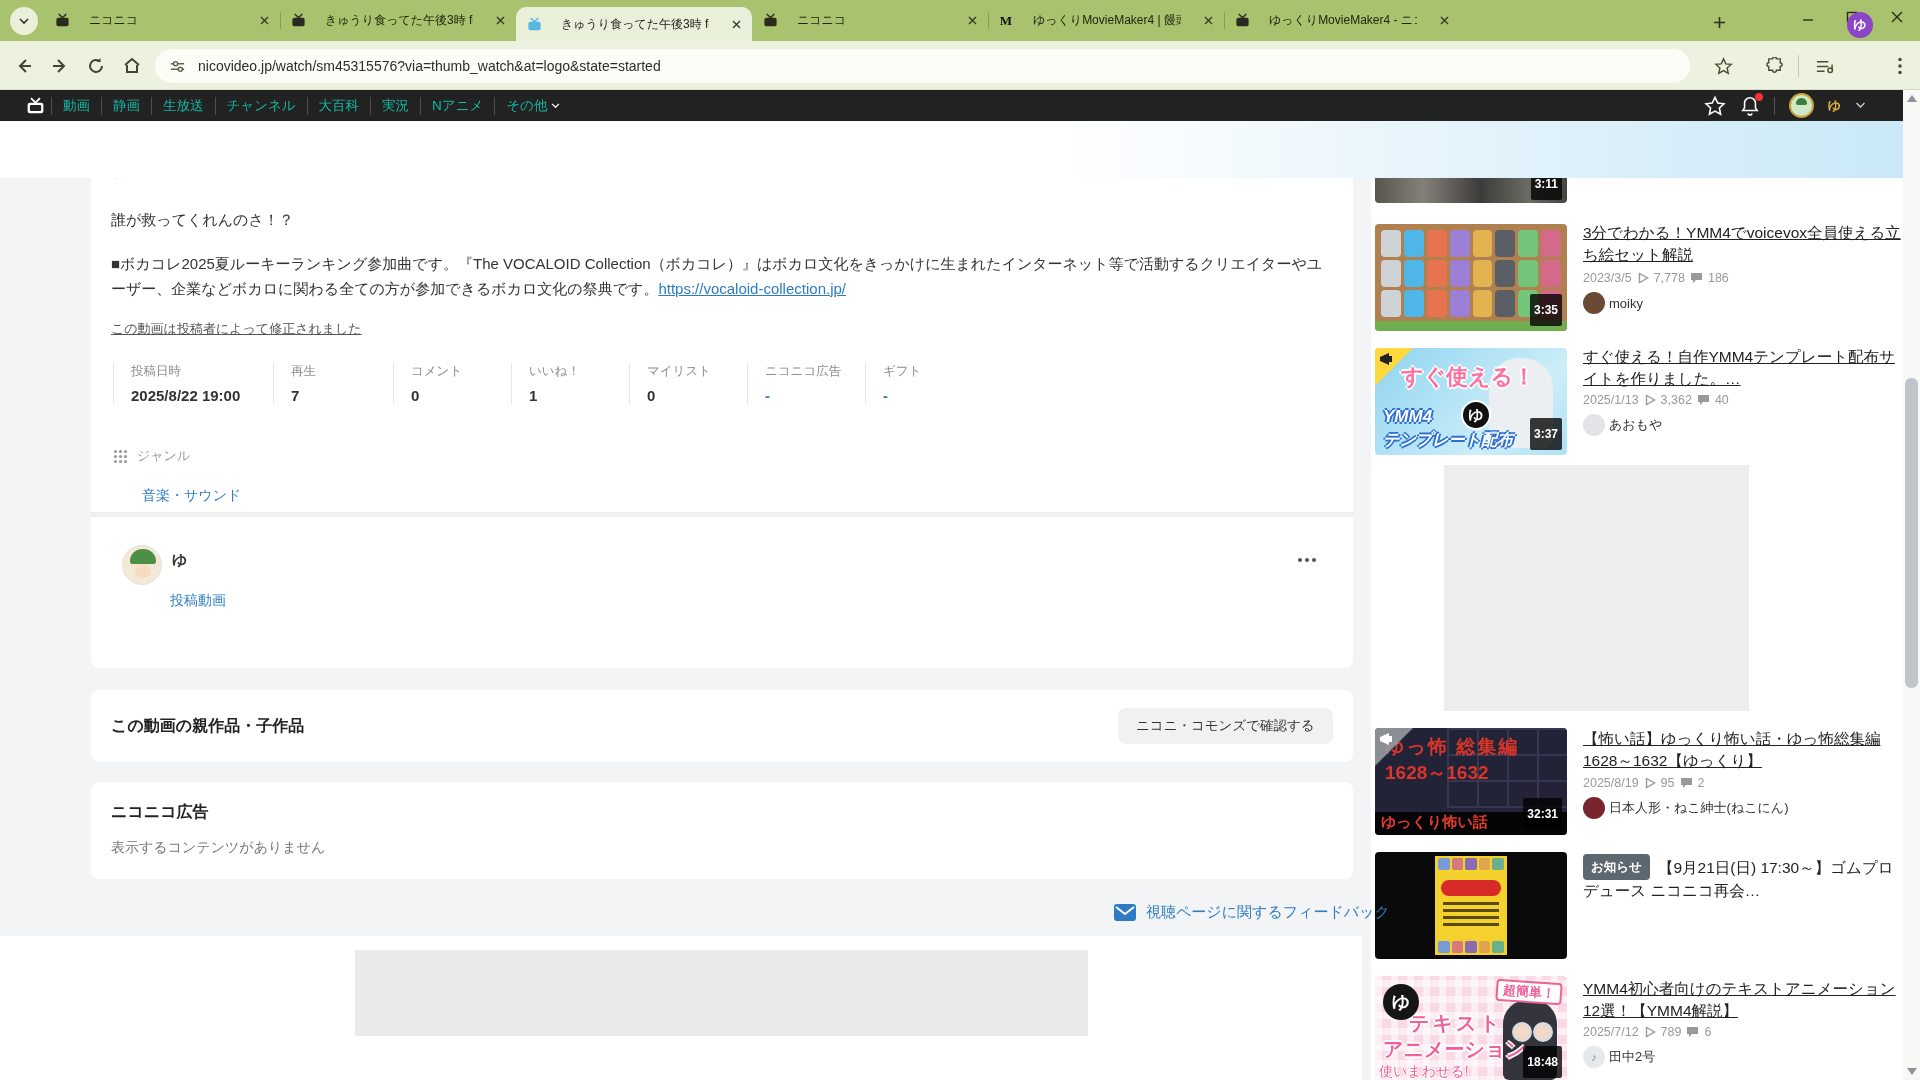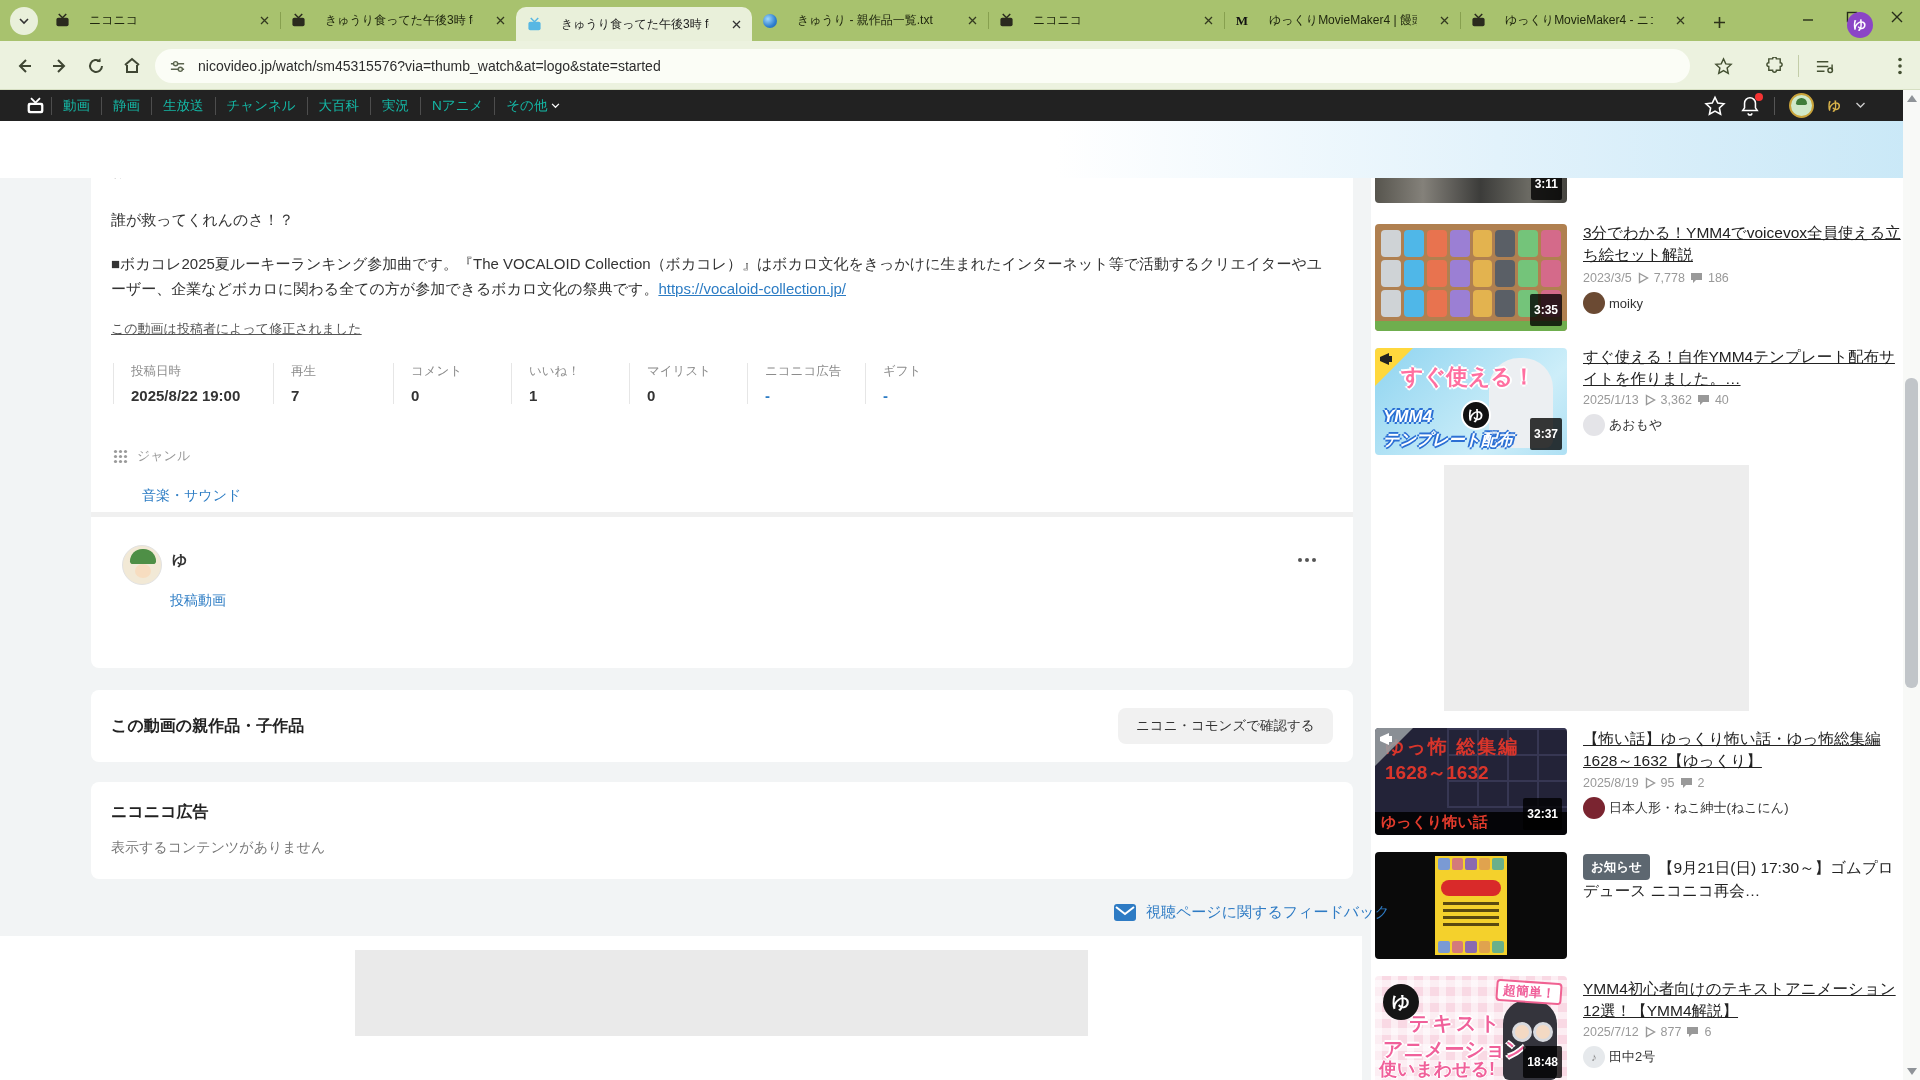--- a/index.html
+++ b/index.html
@@ -151,21 +151,21 @@
   #thumb5 .p-row i:nth-child(5n){background:#6ab08a;}
   #thumb5 .p-logo { position:absolute; left:6px; top:24px; width:60px; height:16px; background:#d92a2a; border-radius:8px; }
   #thumb5 .p-line { position:absolute; left:8px; width:56px; height:3px; background:#5a4a10; }
   
   #thumb6 { top:976px; background:#f9d9e4;
      background-image:repeating-linear-gradient(0deg,rgba(255,255,255,.55) 0 7px,transparent 7px 16px),repeating-linear-gradient(90deg,rgba(255,255,255,.55) 0 7px,transparent 7px 16px); }
   .t6-yu { position:absolute; left:8px; top:8px; width:36px; height:36px; border-radius:50%; background:#151515; color:#fff; font-size:18px; font-weight:700; display:flex; align-items:center; justify-content:center; z-index:2; }
   .t6-badge { position:absolute; right:5px; top:5px; background:#fff; border:2px solid #f06292; border-radius:4px; color:#f0609a; font-size:13px; font-weight:800; padding:0 5px; transform:rotate(4deg); z-index:2; }
   .t6-line1 { position:absolute; left:34px; top:34px; font-size:20px; font-weight:900; color:#f0609a; text-shadow:-2px 0 #fff,2px 0 #fff,0 -2px #fff,0 2px #fff; letter-spacing:3px; }
   .t6-line2 { position:absolute; left:8px; top:60px; font-size:20px; font-weight:900; color:#f0609a; text-shadow:-2px 0 #fff,2px 0 #fff,0 -2px #fff,0 2px #fff; }
-  .t6-line3 { position:absolute; left:4px; bottom:2px; font-size:18px; font-weight:700; color:#f0609a; text-shadow:-1px 0 #fff,1px 0 #fff,0 -1px #fff,0 1px #fff; }
+  .t6-line3 { position:absolute; left:4px; bottom:2px; font-size:14px; font-weight:400; color:#f0609a; text-shadow:-1px 0 #fff,1px 0 #fff,0 -1px #fff,0 1px #fff; }
   .t6-char { position:absolute; right:10px; top:24px; width:54px; height:80px; border-radius:24px 24px 6px 6px; background:#34343c; }
   .t6-char::before { content:""; position:absolute; left:9px; top:22px; width:14px; height:14px; border-radius:50%; border:3px solid #d8dadf; background:#f3d9c3; }
   .t6-char::after { content:""; position:absolute; left:30px; top:22px; width:14px; height:14px; border-radius:50%; border:3px solid #d8dadf; background:#f3d9c3; }
   #side-ph { position:absolute; left:1444px; top:465px; width:305px; height:246px; background:#ededed; }
 
   
   #scrollbar { position:absolute; left:1903px; top:90px; width:17px; height:990px; background:#f8f9f7; z-index:50; }
   .sb-arrow { position:absolute; left:0; width:17px; height:17px; display:flex; align-items:center; justify-content:center; }
   .tri-up { width:0; height:0; border-left:5px solid transparent; border-right:5px solid transparent; border-bottom:7px solid #8f9398; }
   .tri-down { width:0; height:0; border-left:5px solid transparent; border-right:5px solid transparent; border-top:7px solid #8f9398; }
@@ -215,31 +215,20 @@
       <span class="favicon">
           <svg width="15" height="15" viewBox="0 0 16 16">
             <path d="M4 1l4 4 4-4" stroke="#57b7e3" stroke-width="1.6" fill="none"></path>
             <rect x="1.5" y="5" width="13" height="9" rx="2" fill="#57b7e3"></rect>
           </svg>
         </span>
       <span class="t-title">きゅうり食ってた午後3時 feat.初音</span>
       <span class="tab-close">
           <svg width="9" height="9" viewBox="0 0 9 9">
             <path d="M1 1l7 7M8 1L1 8" stroke="#333" stroke-width="1.3"></path>
-          </svg>
-        </span>
-    </div>
-    <div class="tab">
-      <span class="favicon">
-          <i class="globe-fav" style="display:block"></i>
-        </span>
-      <span class="t-title">きゅうり - 親作品一覧.txt</span>
-      <span class="tab-close">
-          <svg width="9" height="9" viewBox="0 0 9 9">
-            <path d="M1 1l7 7M8 1L1 8" stroke="#33391f" stroke-width="1.3"></path>
           </svg>
         </span>
     </div>
     <div class="tab">
       <span class="favicon">
           <svg width="15" height="15" viewBox="0 0 16 16">
             <path d="M4 1l4 4 4-4" stroke="#2a2a1e" stroke-width="1.6" fill="none"></path>
             <rect x="1.5" y="5" width="13" height="9" rx="2" fill="#2a2a1e"></rect>
           </svg>
         </span>
@@ -676,21 +665,21 @@
   <span class="t6-line2">アニメーション</span>
   <span class="t6-line3">使いまわせる!</span>
   <span class="duration">18:48</span>
 </div>
 <a class="v-title" style="top:978px" href="#">YMM4初心者向けのテキストアニメーション12選！【YMM4解説】</a>
 <div class="v-meta" style="top:1025px">
   <span>2025/7/12</span>
   <svg width="12" height="12" viewBox="0 0 12 12">
       <path d="M2.5 1.5l8 4.5-8 4.5z" fill="none" stroke="#999" stroke-width="1.4"></path>
     </svg>
-  <span>877</span>
+  <span>789</span>
   <svg width="13" height="12" viewBox="0 0 13 12">
       <path d="M1 1h11v7H6l-3 3V8H1z" fill="#999"></path>
     </svg>
   <span>6</span>
 </div>
 <div class="v-up" style="top:1046px">
   <span class="up-av" style="background:#e6e9ec">♪</span>
   <span>田中2号</span>
 </div>
 

